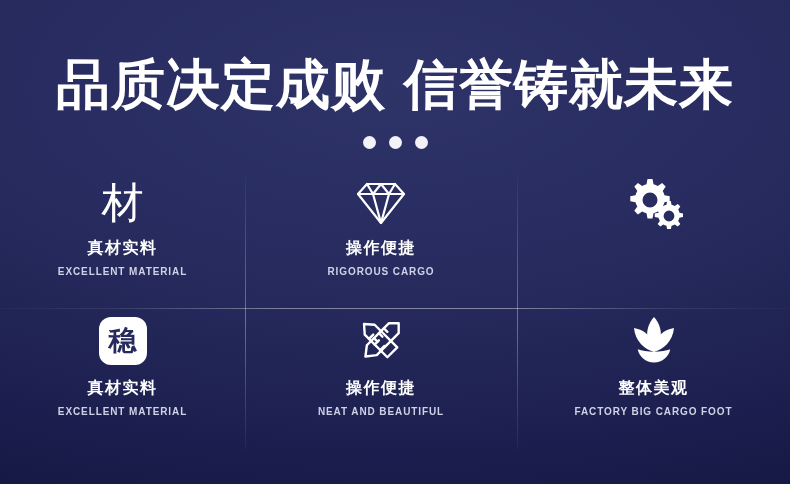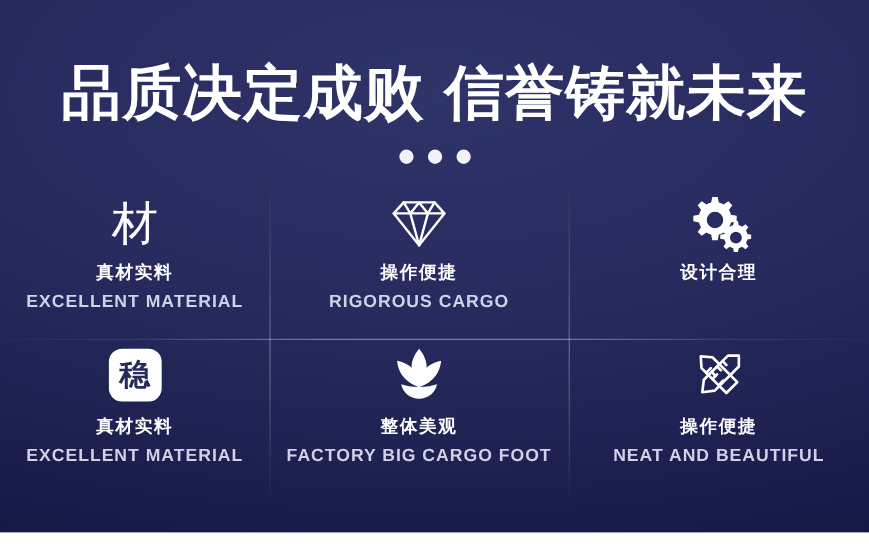--- a/index.html
+++ b/index.html
@@ -61,21 +61,21 @@
     font-family:"DejaVu Sans","Liberation Sans",sans-serif;
     font-size:16px;
     font-weight:bold;
     letter-spacing:1.5px;
     line-height:1;
     margin-top:6px;
     white-space:nowrap;
   }
   .title-en{
     color:#cfd1e6;
-    font-size:16px;
+    font-size:10px;
     font-weight:bold;
     letter-spacing:0.9px;
     margin-top:10px;
     white-space:nowrap;
     text-align:center;
   }
 
   
   .vline{
     position:absolute;top:0;width:1px;height:278px;
@@ -160,57 +160,56 @@
       <div class="title-en">RIGOROUS CARGO</div>
     </div>
 
     <div class="cell row1">
       <div class="icon-wrap">
         <svg width="58" height="52" viewBox="0 0 58 52" fill="#ffffff">
           <path d="M22.5 2 l5 0 1 5.2 a14 14 0 0 1 4.3 1.8 l4.3-3 3.6 3.6 -3 4.3 a14 14 0 0 1 1.8 4.3 l5.2 1 0 5 -5.2 1 a14 14 0 0 1-1.8 4.3 l3 4.3 -3.6 3.6 -4.3-3 a14 14 0 0 1-4.3 1.8 l-1 5.2 -5 0 -1-5.2 a14 14 0 0 1-4.3-1.8 l-4.3 3 -3.6-3.6 3-4.3 a14 14 0 0 1-1.8-4.3 l-5.2-1 0-5 5.2-1 a14 14 0 0 1 1.8-4.3 l-3-4.3 3.6-3.6 4.3 3 a14 14 0 0 1 4.3-1.8 Z M25 15.5 a7.5 7.5 0 1 0 0 15 a7.5 7.5 0 0 0 0-15 Z"></path>
           <path d="M42.2 24 l3.6 0 .75 3.8 a10 10 0 0 1 3.1 1.3 l3.1-2.2 2.6 2.6 -2.2 3.1 a10 10 0 0 1 1.3 3.1 l3.8 .75 0 3.6 -3.8 .75 a10 10 0 0 1-1.3 3.1 l2.2 3.1 -2.6 2.6 -3.1-2.2 a10 10 0 0 1-3.1 1.3 l-.75 3.8 -3.6 0 -.75-3.8 a10 10 0 0 1-3.1-1.3 l-3.1 2.2 -2.6-2.6 2.2-3.1 a10 10 0 0 1-1.3-3.1 l-3.8-.75 0-3.6 3.8-.75 a10 10 0 0 1 1.3-3.1 l-2.2-3.1 2.6-2.6 3.1 2.2 a10 10 0 0 1 3.1-1.3 Z M44 33.6 a5.4 5.4 0 1 0 0 10.8 a5.4 5.4 0 0 0 0-10.8 Z"></path>
         </svg>
       </div>
-      <div class="title-cn">设计合理</div>
     </div>
 
     <div class="cell row2">
       <div class="icon-wrap">
         <div class="badge">
           <span>稳</span>
         </div>
       </div>
       <div class="title-cn">真材实料</div>
       <div class="title-en">EXCELLENT MATERIAL</div>
-    </div>
-
-    <div class="cell row2">
-      <div class="icon-wrap">
-        <svg width="62" height="52" viewBox="0 0 62 52" fill="#ffffff">
-          <path d="M31 2 c6 7 7.5 14 6.6 20.5 c-.9 6.5 -3.8 11 -6.6 14.5 c-2.8-3.5 -5.7-8 -6.6-14.5 C23.5 16 25 9 31 2 Z"></path>
-          <path d="M11 13 c8 1.5 13.4 5.4 16.4 10.1 c3 4.7 3.7 9.4 3.6 13.9 c-4.2-1.4 -9-3.6 -12.9-7.8 C14.2 25 11.6 19.8 11 13 Z"></path>
-          <path d="M51 13 c-.6 6.8 -3.2 12 -7.1 16.2 c-3.9 4.2 -8.7 6.4 -12.9 7.8 c-.1-4.5 .6-9.2 3.6-13.9 C37.6 18.4 43 14.5 51 13 Z"></path>
-          <path d="M31 36.8 c6.6 0 12.2 -1.1 16.2 -2.5 c-1 7.2 -7.9 13.2 -16.2 13.2 c-8.3 0 -15.2-6 -16.2-13.2 c4 1.4 9.6 2.5 16.2 2.5 Z"></path>
-        </svg>
-      </div>
-      <div class="title-cn">整体美观</div>
-      <div class="title-en">FACTORY BIG CARGO FOOT</div>
     </div>
 
     <div class="cell row2">
       <div class="icon-wrap">
         <svg width="58" height="56" viewBox="0 0 58 56" fill="none" stroke="#ffffff" stroke-width="2.4" stroke-linejoin="round" stroke-linecap="round">
           <g transform="rotate(45 29 28)">
             <path d="M29 3 l7 7 0 31 -7 9 -7-9 0-31 Z"></path>
             <path d="M22 17 l5 0 M22 24 l5 0 M22 31 l5 0"></path>
           </g>
           <g transform="rotate(-45 29 28)">
             <path d="M29 4 l7 8 0 32 -14 0 0-32 Z"></path>
             <path d="M22 18 l6 0 M22 26 l6 0 M22 34 l6 0"></path>
           </g>
         </svg>
       </div>
       <div class="title-cn">操作便捷</div>
       <div class="title-en">NEAT AND BEAUTIFUL</div>
     </div>
 
+    <div class="cell row2">
+      <div class="icon-wrap">
+        <svg width="62" height="52" viewBox="0 0 62 52" fill="#ffffff">
+          <path d="M31 2 c6 7 7.5 14 6.6 20.5 c-.9 6.5 -3.8 11 -6.6 14.5 c-2.8-3.5 -5.7-8 -6.6-14.5 C23.5 16 25 9 31 2 Z"></path>
+          <path d="M11 13 c8 1.5 13.4 5.4 16.4 10.1 c3 4.7 3.7 9.4 3.6 13.9 c-4.2-1.4 -9-3.6 -12.9-7.8 C14.2 25 11.6 19.8 11 13 Z"></path>
+          <path d="M51 13 c-.6 6.8 -3.2 12 -7.1 16.2 c-3.9 4.2 -8.7 6.4 -12.9 7.8 c-.1-4.5 .6-9.2 3.6-13.9 C37.6 18.4 43 14.5 51 13 Z"></path>
+          <path d="M31 36.8 c6.6 0 12.2 -1.1 16.2 -2.5 c-1 7.2 -7.9 13.2 -16.2 13.2 c-8.3 0 -15.2-6 -16.2-13.2 c4 1.4 9.6 2.5 16.2 2.5 Z"></path>
+        </svg>
+      </div>
+      <div class="title-cn">整体美观</div>
+      <div class="title-en">FACTORY BIG CARGO FOOT</div>
+    </div>
+
   </div>
 </div>
 
 </body></html>

